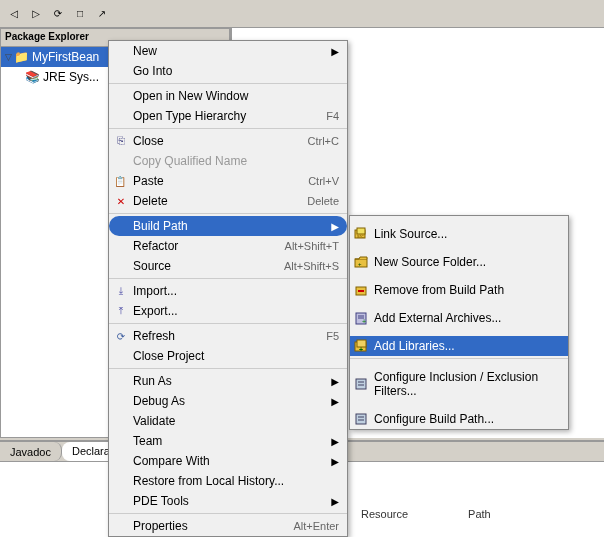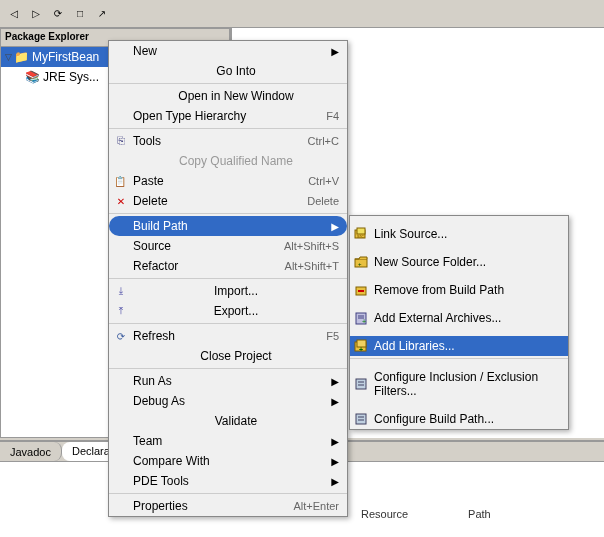--- a/index.html
+++ b/index.html
@@ -86,21 +86,20 @@
 
     .menu-item {
       display: flex;
       align-items: center;
       padding: 3px 8px 3px 24px;
       cursor: pointer;
       position: relative;
       min-height: 20px;
       font-size: 12px;
       color: #000;
-      justify-content: center;
     }
     .menu-item.disabled { color: #999; }
     .menu-item.highlighted { background: #316ac5; color: #fff; }
 
     .menu-item .shortcut {
       margin-left: auto;
       color: #666;
       font-size: 11px;
     }
 
@@ -273,21 +272,21 @@
 
   <div class="menu-item">
     <span>Open Type Hierarchy</span>
     <span class="shortcut">F4</span>
   </div>
 
   <div class="menu-separator"></div>
 
   <div class="menu-item">
     <span class="icon" style="color:#404080;">⎘</span>
-    <span>Tools</span>
+    <span>Close</span>
     <span class="shortcut">Ctrl+C</span>
   </div>
 
   <div class="menu-item disabled">
     <span>Copy Qualified Name</span>
   </div>
 
   <div class="menu-item">
     <span class="icon" style="color:#404080;">📋</span>
     <span>Paste</span>
@@ -383,27 +382,27 @@
             <line x1="4" y1="6" x2="10" y2="6" stroke="#404060" stroke-width="1"></line>
             <line x1="4" y1="9" x2="10" y2="9" stroke="#404060" stroke-width="1"></line>
           </svg>
         </span>
         <span>Configure Build Path...</span>
       </div>
     </div>
   </div>
 
   <div class="menu-item">
+    <span>Refactor</span>
+    <span class="shortcut">Alt+Shift+T</span>
+  </div>
+
+  <div class="menu-item">
     <span>Source</span>
     <span class="shortcut">Alt+Shift+S</span>
-  </div>
-
-  <div class="menu-item">
-    <span>Refactor</span>
-    <span class="shortcut">Alt+Shift+T</span>
   </div>
 
   <div class="menu-separator"></div>
 
   <div class="menu-item">
     <span class="icon" style="color:#4040a0;">⤓</span>
     <span>Import...</span>
   </div>
 
   <div class="menu-item">
@@ -442,20 +441,23 @@
   <div class="menu-item">
     <span>Team</span>
     <span class="arrow">▶</span>
   </div>
 
   <div class="menu-item">
     <span>Compare With</span>
     <span class="arrow">▶</span>
   </div>
 
+  <div class="menu-item">
+    <span>Restore from Local History...</span>
+  </div>
 
   <div class="menu-item">
     <span>PDE Tools</span>
     <span class="arrow">▶</span>
   </div>
 
   <div class="menu-separator"></div>
 
   <div class="menu-item">
     <span>Properties</span>

